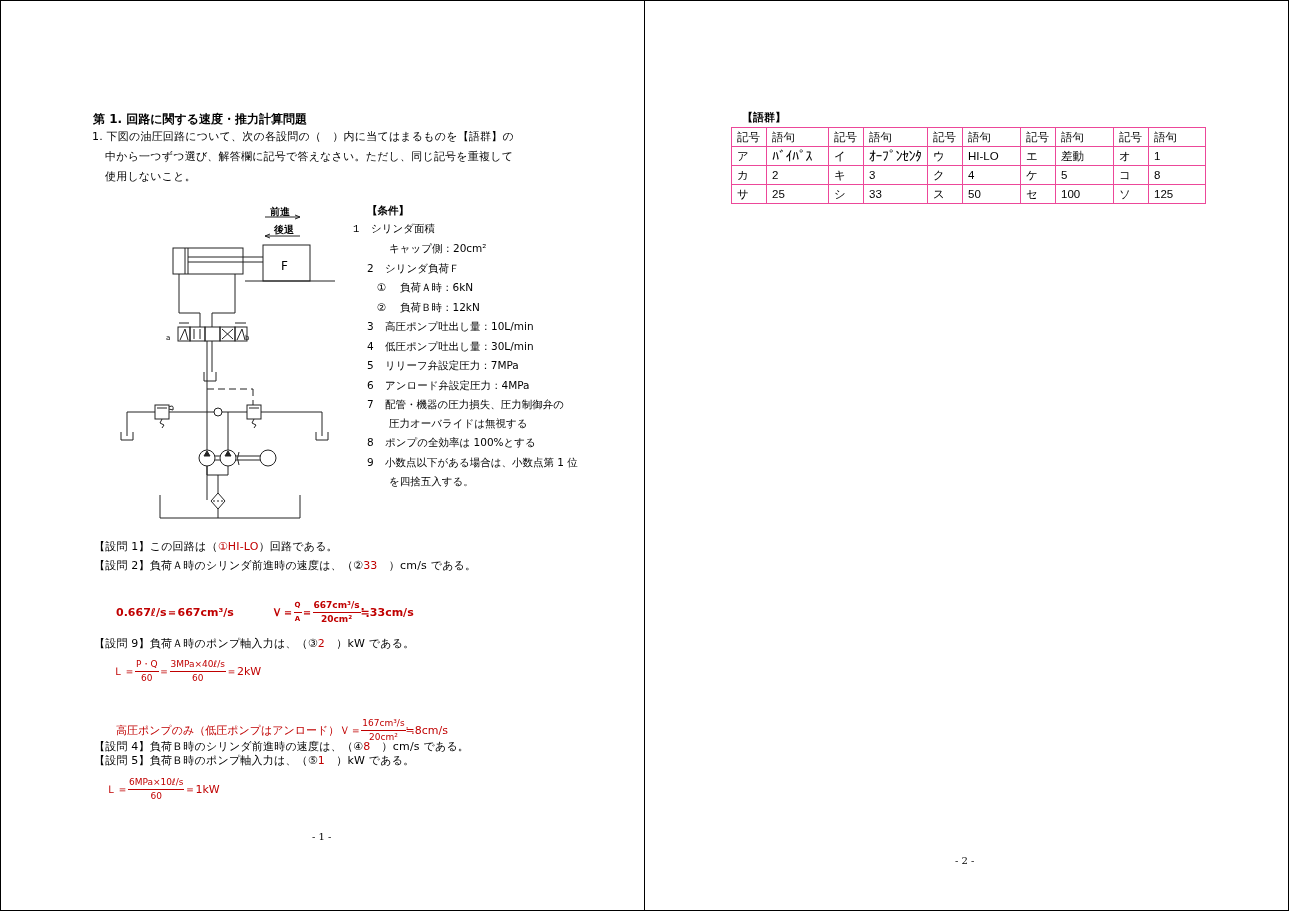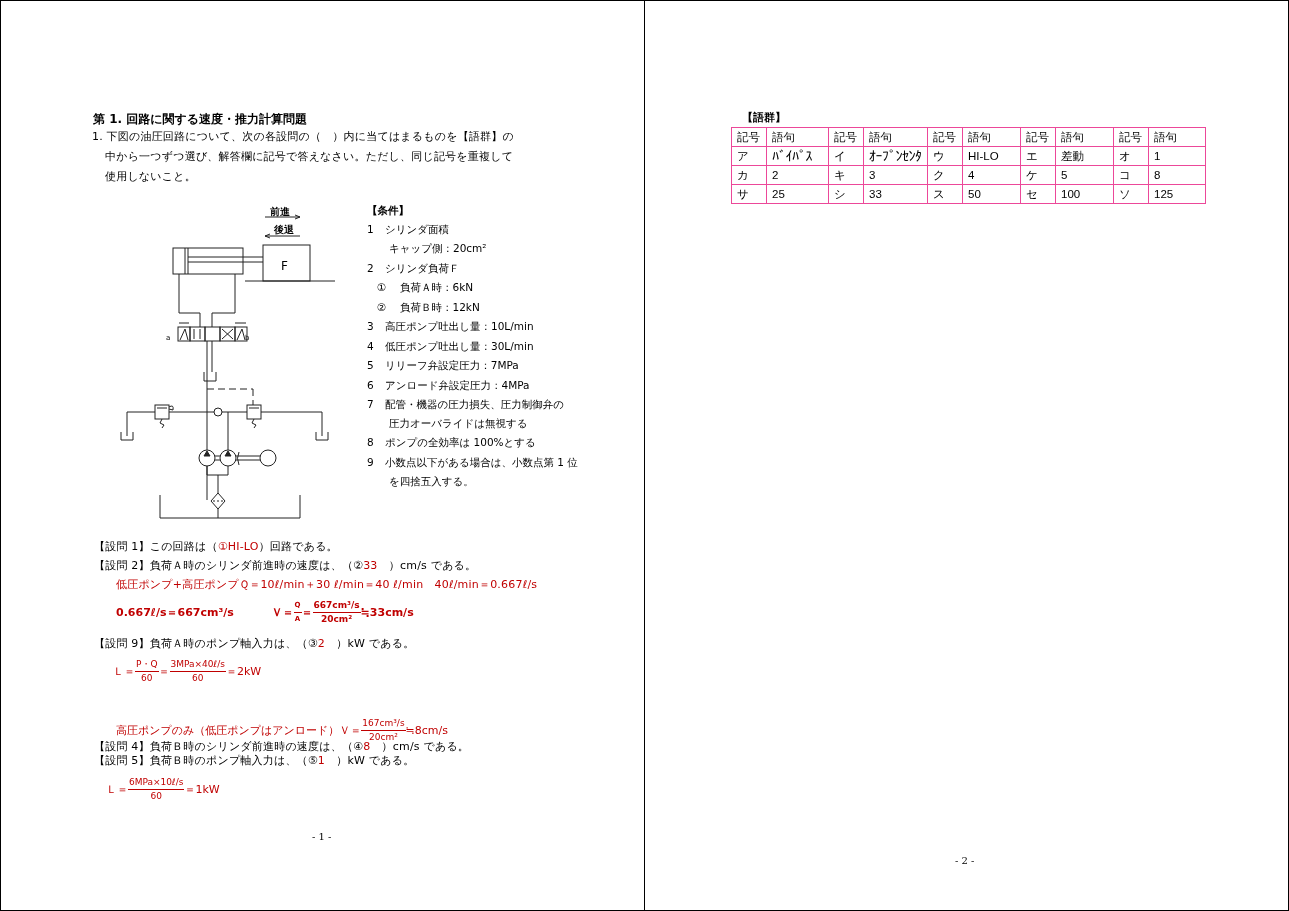--- a/index.html
+++ b/index.html
@@ -131,21 +131,21 @@
         <polygon points="118,293 125,301 118,309 111,301" fill="#fff"></polygon>
         <line x1="113" y1="301" x2="123" y2="301" stroke-dasharray="2,2"></line>
         <line x1="118" y1="309" x2="118" y2="318"></line>
 
         <polyline points="60,295 60,318 200,318 200,295"></polyline>
       </g>
     </svg>
   </div>
 
   <div class="abs cond" style="left:367px;top:204px;font-weight:bold;">【条件】</div>
-  <div class="abs cond" style="left:367px;top:223px;"><span class="num">1</span><span>シリンダ面積</span></div>
+  <div class="abs cond" style="left:353px;top:223px;font-family:Liberation Mono, monospace;"><span class="num">1</span><span>シリンダ面積</span></div>
   <div class="abs cond" style="left:389px;top:242px;"><span>キャップ側：20cm²</span></div>
   <div class="abs cond" style="left:367px;top:262px;"><span class="num">2</span><span>シリンダ負荷Ｆ</span></div>
   <div class="abs cond" style="left:377px;top:281px;"><span class="num" style="width:23px;">①</span><span>負荷Ａ時：6kN</span></div>
   <div class="abs cond" style="left:377px;top:301px;"><span class="num" style="width:23px;">②</span><span>負荷Ｂ時：12kN</span></div>
   <div class="abs cond" style="left:367px;top:320px;"><span class="num">3</span><span>高圧ポンプ吐出し量：10L/min</span></div>
   <div class="abs cond" style="left:367px;top:340px;"><span class="num">4</span><span>低圧ポンプ吐出し量：30L/min</span></div>
   <div class="abs cond" style="left:367px;top:359px;"><span class="num">5</span><span>リリーフ弁設定圧力：7MPa</span></div>
   <div class="abs cond" style="left:367px;top:379px;"><span class="num">6</span><span>アンロード弁設定圧力：4MPa</span></div>
   <div class="abs cond" style="left:367px;top:398px;"><span class="num">7</span><span>配管・機器の圧力損失、圧力制御弁の</span></div>
   <div class="abs cond" style="left:389px;top:417px;"><span>圧力オーバライドは無視する</span></div>
@@ -153,21 +153,20 @@
   <div class="abs cond" style="left:367px;top:456px;"><span class="num">9</span><span>小数点以下がある場合は、小数点第 1 位</span></div>
   <div class="abs cond" style="left:389px;top:475px;"><span>を四捨五入する。</span></div>
 
   <div class="abs t" style="left:94px;top:540px;">
     <span>【設問 1】</span><span>この回路は（</span><span class="red">①HI-LO</span><span>）回路である。</span>
   </div>
 
   <div class="abs t" style="left:94px;top:559px;">
     <span>【設問 2】</span><span>負荷Ａ時のシリンダ前進時の速度は、（</span><span>②</span><span class="red">33</span><span>　）cm/s である。</span>
   </div>
-  <div class="abs t red" style="left:116px;top:578px;">低圧ポンプ+高圧ポンプＱ＝10ℓ/min＋30 ℓ/min＝40 ℓ/min　40ℓ/min＝0.667ℓ/s</div>
   <div class="abs red" style="left:116px;top:600px;font-size:11px;font-weight:bold;">
     <span class="eq">0.667ℓ/s＝667cm³/s</span>
     <span style="display:inline-block;width:30px;"></span>
     <span class="eq">Ｖ＝</span><span class="frac fsmall"><span class="n">Q</span><span class="d">A</span></span><span class="eq">＝</span><span class="frac"><span class="n">667cm³/s</span><span class="d">20cm²</span></span><span class="eq">≒33cm/s</span>
   </div>
 
   <div class="abs t" style="left:94px;top:637px;">
     <span>【設問 9】</span><span>負荷Ａ時のポンプ軸入力は、（</span><span>③</span><span class="red">2</span><span>　）kW である。</span>
   </div>
   <div class="abs red" style="left:113px;top:659px;">

